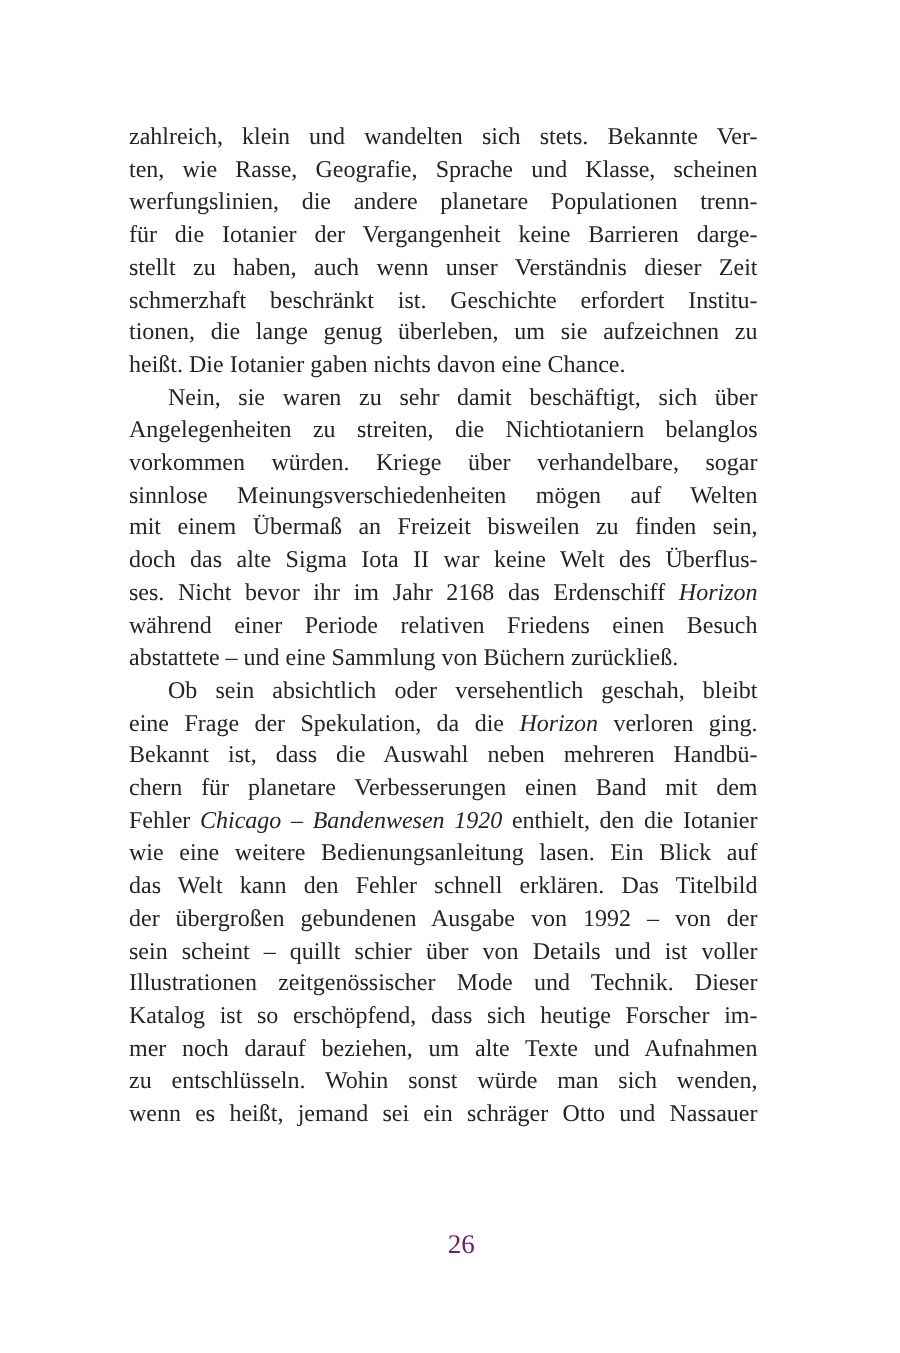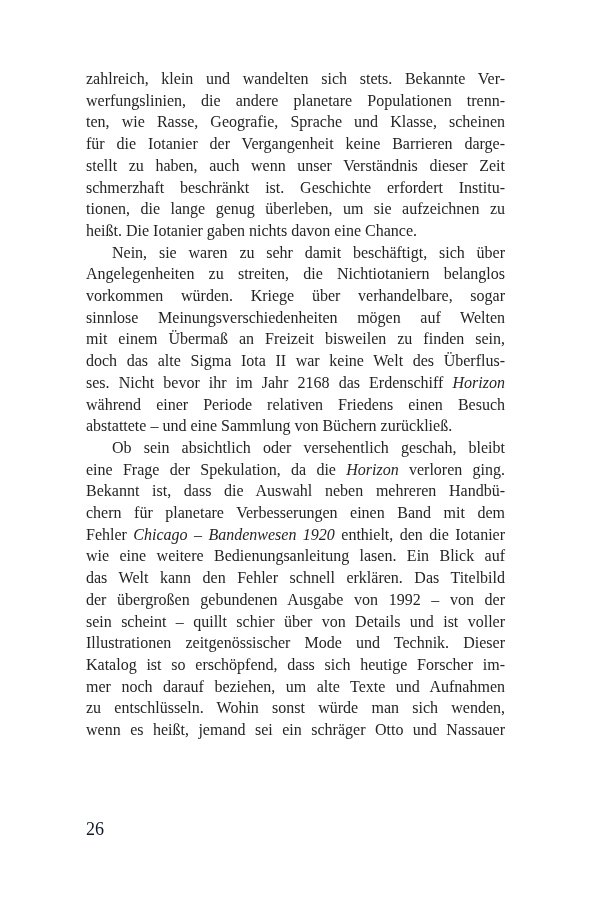--- a/index.html
+++ b/index.html
@@ -11,21 +11,21 @@
     position: relative;
     width: 600px;
     height: 902px;
     background: #ffffff;
     overflow: hidden;
     font-family: "Liberation Serif", "DejaVu Serif", serif;
   }
   .text-block {
     position: absolute;
     left: 86px;
-    top: 68px;
+    top: 81px;
     width: 419px;
     color: #242424;
     font-size: 16px;
   }
   .line {
     line-height: 21.7px;
     white-space: normal;
     text-align: left;
   }
   .line.j {
@@ -33,37 +33,37 @@
     text-align-last: justify;
   }
   .line.indent {
     padding-left: 26px;
   }
   .it {
     font-style: italic;
   }
   .page-number {
     position: absolute;
-    left: 86px;
+    left: 98px;
     top: 819px;
     width: 419px;
-    text-align: left;
+    text-align: center;
     font-size: 18px;
     line-height: 20px;
-    color: #0f172a;
+    color: #701a75;
   }
 </style>
 </head>
 <body>
 
 <div class="page">
   <div class="text-block" id="text-block">
       <div class="line j"><span>zahlreich, klein und wandelten sich stets. Bekannte Ver-</span></div>
+      <div class="line j"><span>ten, wie Rasse, Geografie, Sprache und Klasse, scheinen</span></div>
       <div class="line j"><span>werfungslinien, die andere planetare Populationen trenn-</span></div>
-      <div class="line j"><span>ten, wie Rasse, Geografie, Sprache und Klasse, scheinen</span></div>
       <div class="line j"><span>für die Iotanier der Vergangenheit keine Barrieren darge-</span></div>
       <div class="line j"><span>stellt zu haben, auch wenn unser Verständnis dieser Zeit</span></div>
       <div class="line j"><span>schmerzhaft beschränkt ist. Geschichte erfordert Institu-</span></div>
       <div class="line j"><span>tionen, die lange genug überleben, um sie aufzeichnen zu</span></div>
       <div class="line"><span>heißt. Die Iotanier gaben nichts davon eine Chance.</span></div>
       <div class="line j indent"><span>Nein, sie waren zu sehr damit beschäftigt, sich über</span></div>
       <div class="line j"><span>Angelegenheiten zu streiten, die Nichtiotaniern belanglos</span></div>
       <div class="line j"><span>vorkommen würden. Kriege über verhandelbare, sogar</span></div>
       <div class="line j"><span>sinnlose Meinungsverschiedenheiten mögen auf Welten</span></div>
       <div class="line j"><span>mit einem Übermaß an Freizeit bisweilen zu finden sein,</span></div>

